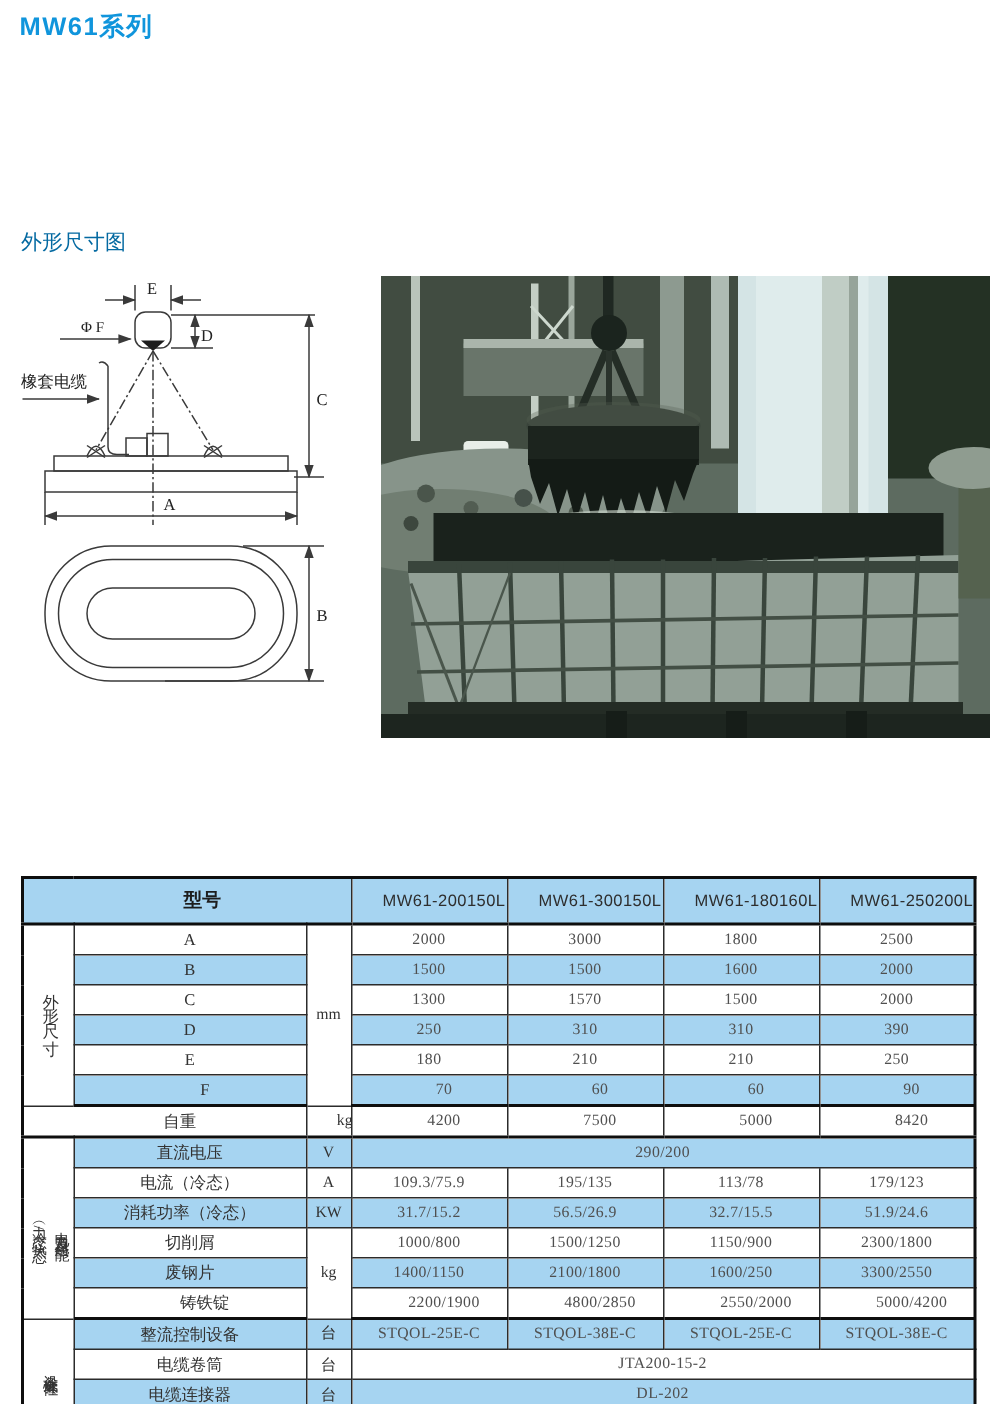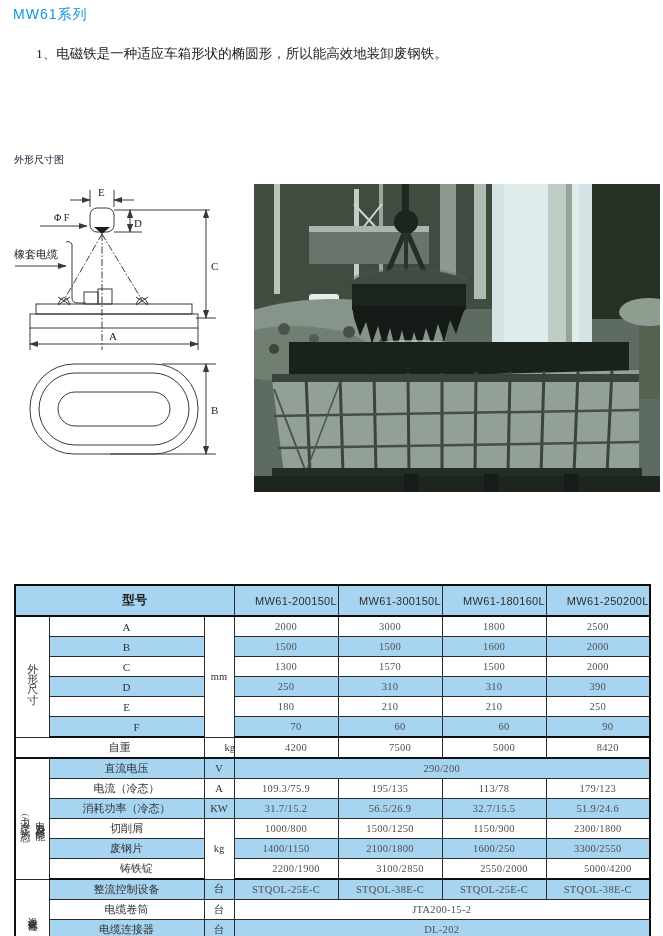--- a/index.html
+++ b/index.html
@@ -1,27 +1,27 @@
 <!DOCTYPE html>
 <html><head>
 <meta charset="utf-8">
 <style>
   html,body{margin:0;padding:0;background:#fff;}
   .page{position:relative;width:663px;height:936px;background:#fff;overflow:hidden;
         font-family:"Liberation Sans",sans-serif;}
 
-  .title{position:absolute;top:6px;left:13px;font-size:14px;font-weight:normal;
+  .title{position:absolute;top:6px;left:13px;font-size:17px;font-weight:bold;
          color:#1095dc;letter-spacing:1px;font-family:"Liberation Sans",sans-serif;}
 
   .features{position:absolute;top:40px;left:14px;width:630px;}
   .features-head{font-size:13px;font-weight:bold;color:#111;margin-bottom:6px;}
   .feature-item{font-family:"Liberation Serif",serif;font-size:13.5px;color:#222;
                 margin-left:22px;line-height:27px;}
 
-  .dia-head{position:absolute;top:153px;left:14px;font-size:10px;color:#0f172a;font-weight:500;}
+  .dia-head{position:absolute;top:153px;left:14px;font-size:14px;color:#0369a1;font-weight:500;}
 
   .diagram{position:absolute;top:186px;left:14px;}
   .diagram text{font-family:"Liberation Serif",serif;fill:#222;}
   .diagram .cn{font-family:"Liberation Sans",sans-serif;font-size:11px;}
   .dline{stroke:#3a3a3a;stroke-width:1;fill:none;}
   .cline{stroke:#3a3a3a;stroke-width:1;fill:none;stroke-dasharray:7 2 1.5 2;}
 
   .photo{position:absolute;top:184px;left:254px;}
 
   .spec-head{position:absolute;top:554px;left:14px;font-size:14px;color:#2f73a6;font-weight:500;}
@@ -47,21 +47,20 @@
   .vcols span{writing-mode:vertical-rl;font-size:10px;letter-spacing:2px;color:#333;display:block;}
 </style>
 </head>
 <body>
 
 <div class="page">
 
   <div class="title">MW61系列</div>
 
   <div class="features">
-    <div class="feature-item">1、电磁铁是一种适应车箱形状的椭圆形，所以能高效地装卸废钢铁。</div>
   </div>
 
   <div class="dia-head">外形尺寸图</div>
 
   <svg class="diagram" width="212" height="296" viewBox="0 0 212 296">
     <defs>
       <marker id="arr" viewBox="0 0 10 10" refX="9" refY="5" markerWidth="9" markerHeight="9" orient="auto-start-reverse">
         <path d="M0,1.5 L10,5 L0,8.5 z" fill="#3a3a3a"></path>
       </marker>
     </defs>
@@ -309,21 +308,21 @@
         <tr class="blue">
           <td class="lbl">废钢片</td>
           <td class="val">1400/1150</td>
           <td class="val">2100/1800</td>
           <td class="val">1600/250</td>
           <td class="val">3300/2550</td>
         </tr>
         <tr class="thick">
           <td class="lbl">铸铁锭</td>
           <td class="val">2200/1900</td>
-          <td class="val">3100/2850</td>
+          <td class="val">4800/2850</td>
           <td class="val">2550/2000</td>
           <td class="val">5000/4200</td>
         </tr>
 
         <tr class="blue">
           <td rowspan="3" class="keep-white"><span class="vone small">设备成套性</span></td>
           <td class="lbl">整流控制设备</td>
           <td class="unit">台</td>
           <td class="val">STQOL-25E-C</td>
           <td class="val">STQOL-38E-C</td>

